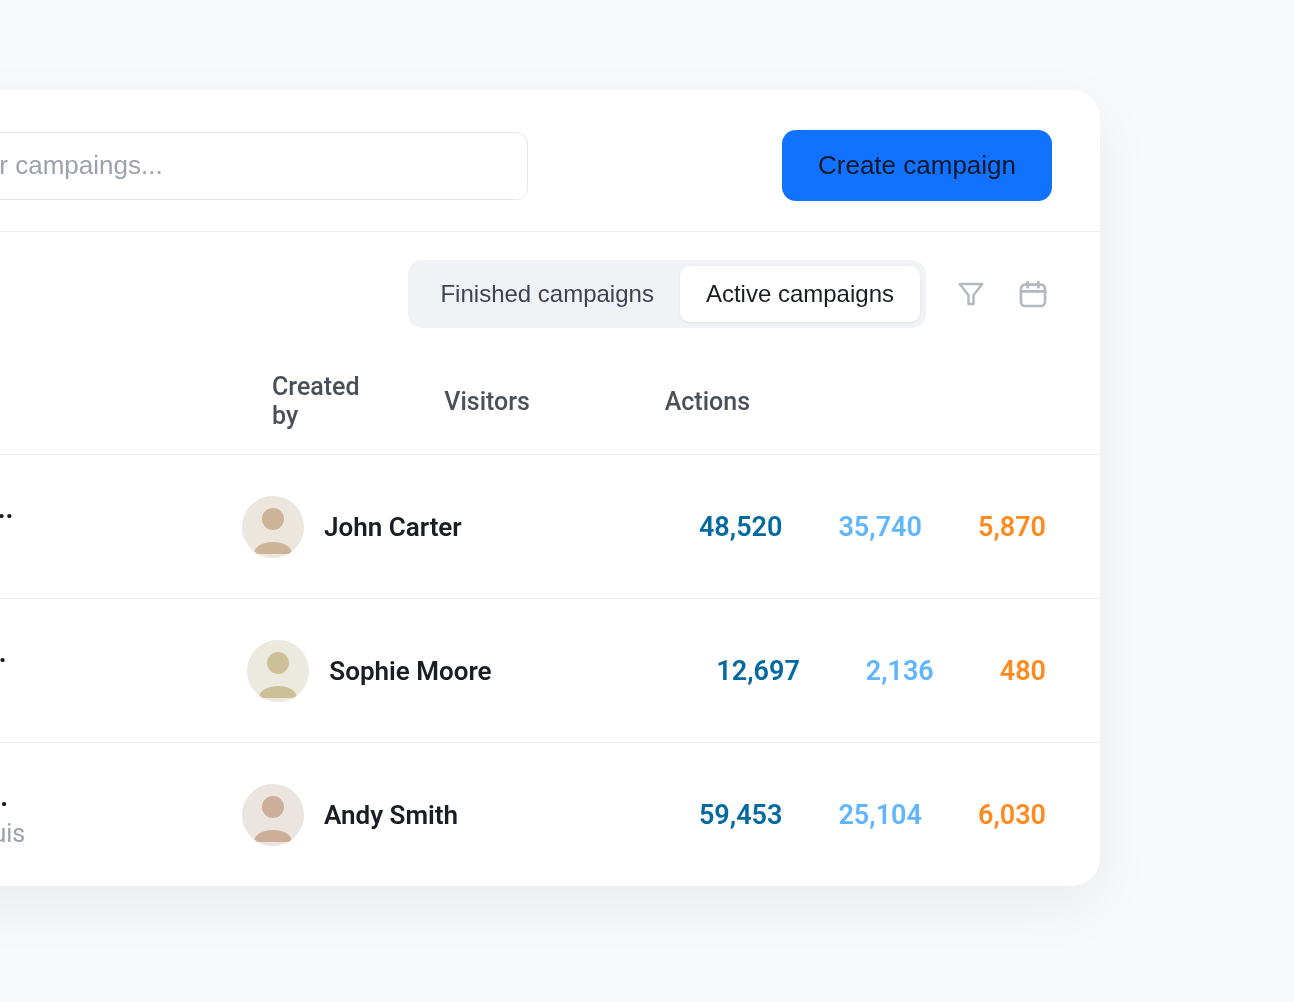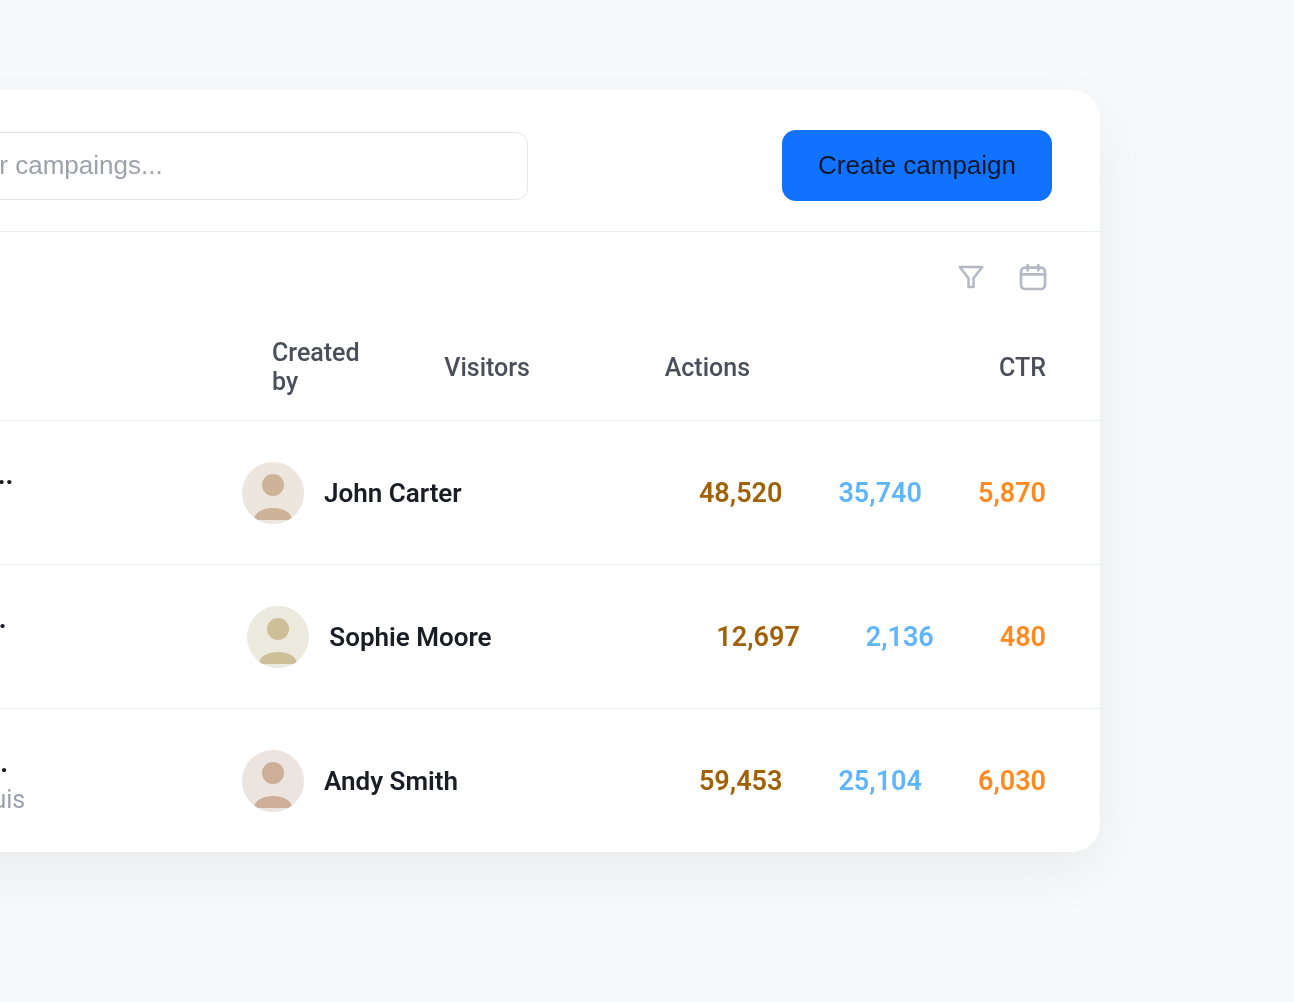--- a/index.html
+++ b/index.html
@@ -147,57 +147,60 @@
     align-items: center;
     justify-content: center;
     overflow: hidden;
   }
   .avatar svg { width: 62px; height: 62px; }
   .creator-name {
     font-size: 26px;
     font-weight: 600;
     color: #1a1d24;
   }
-  .cell-visitors { width: 220px; text-align: right; font-size: 27px; font-weight: 600; color: #a16207; }
+  .cell-visitors { width: 220px; text-align: right; font-size: 27px; font-weight: 600; color: #0369a1; }
   .cell-actions  { width: 220px; text-align: center; font-size: 27px; font-weight: 600; color: #5fb6ff; }
   .cell-ctr      { flex: 1; text-align: right; font-size: 27px; font-weight: 600; color: #ff8a1f; }
 </style>
 </head>
 <body>
 
 <div class="panel">
 
   <div class="topbar">
     <input class="search" type="text" placeholder="ch for campaings..." style="">
     <button class="create-btn">Create campaign</button>
   </div>
 
   <div class="divider"></div>
 
   <div class="controls">
+    <div class="seg">
+      <button class="seg-btn">Finished campaigns</button>
+      <button class="seg-btn active">Active campaigns</button>
+    </div>
     <div class="icon-btn">
       <svg width="30" height="30" viewBox="0 0 24 24" fill="none" stroke-width="2" stroke-linecap="round" stroke-linejoin="round">
         <polygon points="3 4 21 4 14 13 14 20 10 20 10 13 3 4"></polygon>
       </svg>
     </div>
     <div class="icon-btn">
       <svg width="32" height="32" viewBox="0 0 24 24" fill="none" stroke-width="2" stroke-linecap="round" stroke-linejoin="round">
         <rect x="3" y="5" width="18" height="16" rx="3"></rect>
         <line x1="3" y1="10" x2="21" y2="10"></line>
         <line x1="8" y1="3" x2="8" y2="7"></line>
         <line x1="16" y1="3" x2="16" y2="7"></line>
       </svg>
     </div>
   </div>
 
   <div class="thead">
     <div class="col-created">Created by</div>
     <div class="col-visitors">Visitors</div>
     <div class="col-actions">Actions</div>
-    <div class="col-ctr">CTR</div>
   </div>
 
   <div id="rows-container">
       <div class="row">
     <div class="cell-campaign">
       <div class="camp-title">s 2022 Camp...</div>
       <div class="camp-sub">isus at ultrices</div>
     </div>
     <div class="cell-created">
       <div class="avatar">

